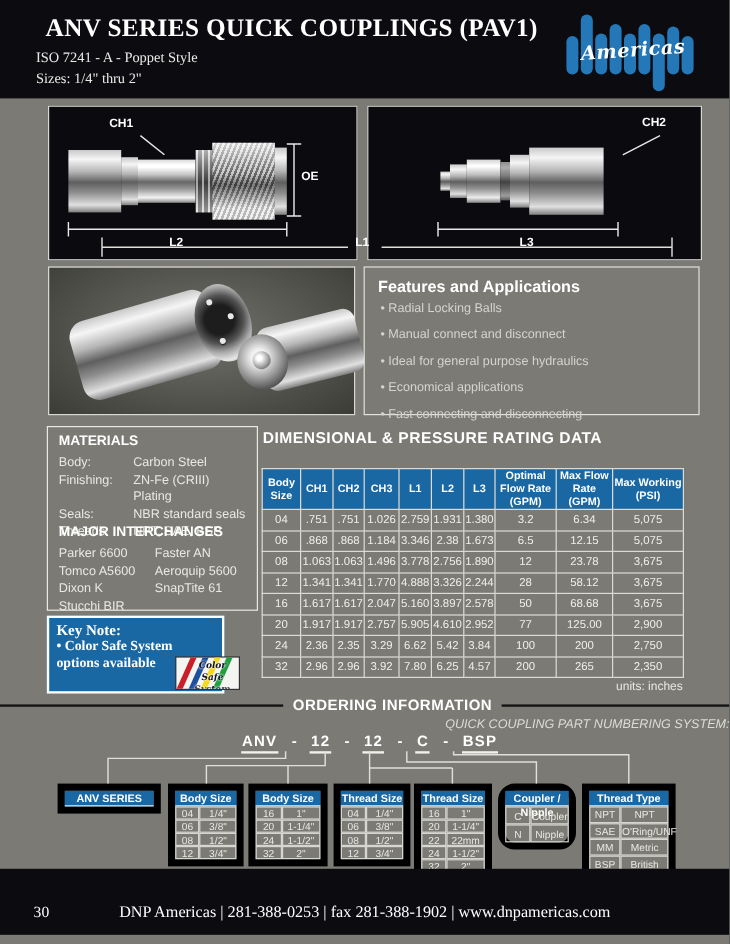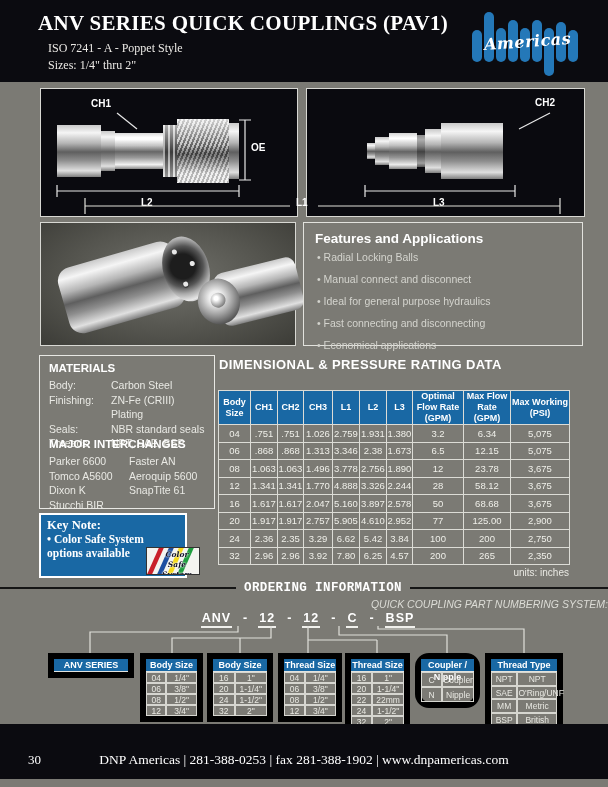--- a/index.html
+++ b/index.html
@@ -2,21 +2,21 @@
 <html><head>
 <meta charset="utf-8">
 <style>
   html,body{margin:0;padding:0;background:#555;}
   .page{position:relative;width:608px;height:787px;overflow:hidden;
         background:var(--gray,#7b7a74);font-family:"Liberation Sans",sans-serif;}
   
   .hdr{position:absolute;left:0;top:0;width:608px;height:82px;background:var(--ink,#0b0b10);}
   .hdr-title{position:absolute;left:38px;top:11px;color:#fff;font-family:"Liberation Serif",serif;
              font-weight:bold;font-size:21px;letter-spacing:.3px;}
-  .hdr-sub{position:absolute;left:48px;color:#eceae6;font-family:"Liberation Serif",serif;font-size:12px;text-align:right;}
+  .hdr-sub{position:absolute;left:30px;color:#eceae6;font-family:"Liberation Serif",serif;font-size:12px;text-align:right;}
   .hdr-sub.s1{top:41px}.hdr-sub.s2{top:58px}
   .logo{position:absolute;right:14px;top:2px;width:126px;height:78px;}
   .logo-americas{position:absolute;left:16px;top:30px;color:#fff;font-family:"DejaVu Serif",serif;
                  font-style:italic;font-weight:bold;font-size:16px;transform:rotate(-4deg);letter-spacing:.5px;}
   
   .panel{position:absolute;background:#0a0a0f;border:1px solid #d8d8d3;}
   .p-tl{left:40px;top:88px;width:256px;height:127px;}
   .p-tr{left:306px;top:88px;width:277px;height:127px;}
   .p-bl{left:40px;top:222px;width:254px;height:122px;
         background:radial-gradient(ellipse at 50% 45%,#72726c 0%,#55554f 55%,#3c3c37 100%);}
@@ -61,21 +61,21 @@
   #dim-table{position:absolute;left:218px;top:390px;border-collapse:collapse;table-layout:fixed;width:351px;}
   #dim-table th{background:var(--blue,#1968a4);color:#fff;font-weight:bold;font-size:9px;line-height:1.2;
                 border:1px solid #dcdcd6;height:33px;padding:0 1px;text-align:center;}
   #dim-table td{color:#efefe9;font-size:9.5px;border:1px solid #dcdcd6;height:16.5px;text-align:center;padding:0;}
   .units{position:absolute;left:218px;top:567px;width:351px;text-align:right;color:#e9e9e3;font-size:10px;}
   
   .ord-div{position:absolute;left:0;top:582px;width:608px;height:12px;display:flex;align-items:center;}
   .ord-line{height:2.5px;background:#151515;}
   .ol1{width:236px;flex:none;}
   .ol2{flex:1;}
-  .ord-title{color:#fff;font-weight:bold;font-size:12.5px;letter-spacing:.4px;padding:0 8px;white-space:nowrap;font-family:Liberation Mono, monospace;}
+  .ord-title{color:#fff;font-weight:bold;font-size:12.5px;letter-spacing:.4px;padding:0 8px;white-space:nowrap;}
   .ord-sub{position:absolute;left:0;top:598px;width:608px;text-align:right;color:#dcdcd6;font-size:10.5px;font-style:italic;}
   .partnum{position:absolute;left:0;top:611px;width:616px;display:flex;justify-content:center;gap:11px;}
   .seg{color:#fff;font-weight:bold;font-size:12.5px;letter-spacing:1px;border-bottom:2px solid #f0f0ec;padding:0 1px 1px;}
   .dash{color:#fff;font-weight:bold;font-size:12.5px;}
   .overlay{position:absolute;left:0;top:0;pointer-events:none;}
   .otable{position:absolute;top:653px;border:6px solid #000000;box-sizing:border-box;}
   .ohead{background:var(--blue,#1968a4);color:#fff;font-weight:bold;font-size:9px;text-align:center;
          height:12px;line-height:12px;border-bottom:1px solid #e3e3de;}
   .orow{display:flex;height:11px;}
   .orow span{width:50%;box-sizing:border-box;border:.5px solid #d6d6d0;color:#e8e8e2;font-size:8.5px;
@@ -176,22 +176,22 @@
       <div class="face" style="left:13px;top:18px;width:15px;height:15px;background:radial-gradient(circle at 40% 35%,#fff 15%,#999 60%,#444 100%);"></div>
     </div>
   </div>
 
   <div class="feat">
     <div class="feat-title">Features and Applications</div>
     <ul id="features-list">
         <li>Radial Locking Balls</li>
         <li>Manual connect and disconnect</li>
         <li>Ideal for general purpose hydraulics</li>
+        <li>Economical applications</li>
         <li>Fast connecting and disconnecting</li>
-        <li>Economical applications</li>
       </ul>
   </div>
 
   <div class="mat">
     <div class="mat-title mt1">MATERIALS</div>
     <div class="mat-rows" id="mat-rows">
         <div class="mrow">
           <span class="mlab">Body:</span>
           <span class="mval">Carbon Steel</span>
         </div>
@@ -282,21 +282,21 @@
           <td>1.931</td>
           <td>1.380</td>
           <td>3.2</td>
           <td>6.34</td>
           <td>5,075</td>
         </tr>
         <tr>
           <td>06</td>
           <td>.868</td>
           <td>.868</td>
-          <td>1.313</td>
+          <td>1.184</td>
           <td>3.346</td>
           <td>2.38</td>
           <td>1.673</td>
           <td>6.5</td>
           <td>12.15</td>
           <td>5,075</td>
         </tr>
         <tr>
           <td>08</td>
           <td>1.063</td>

